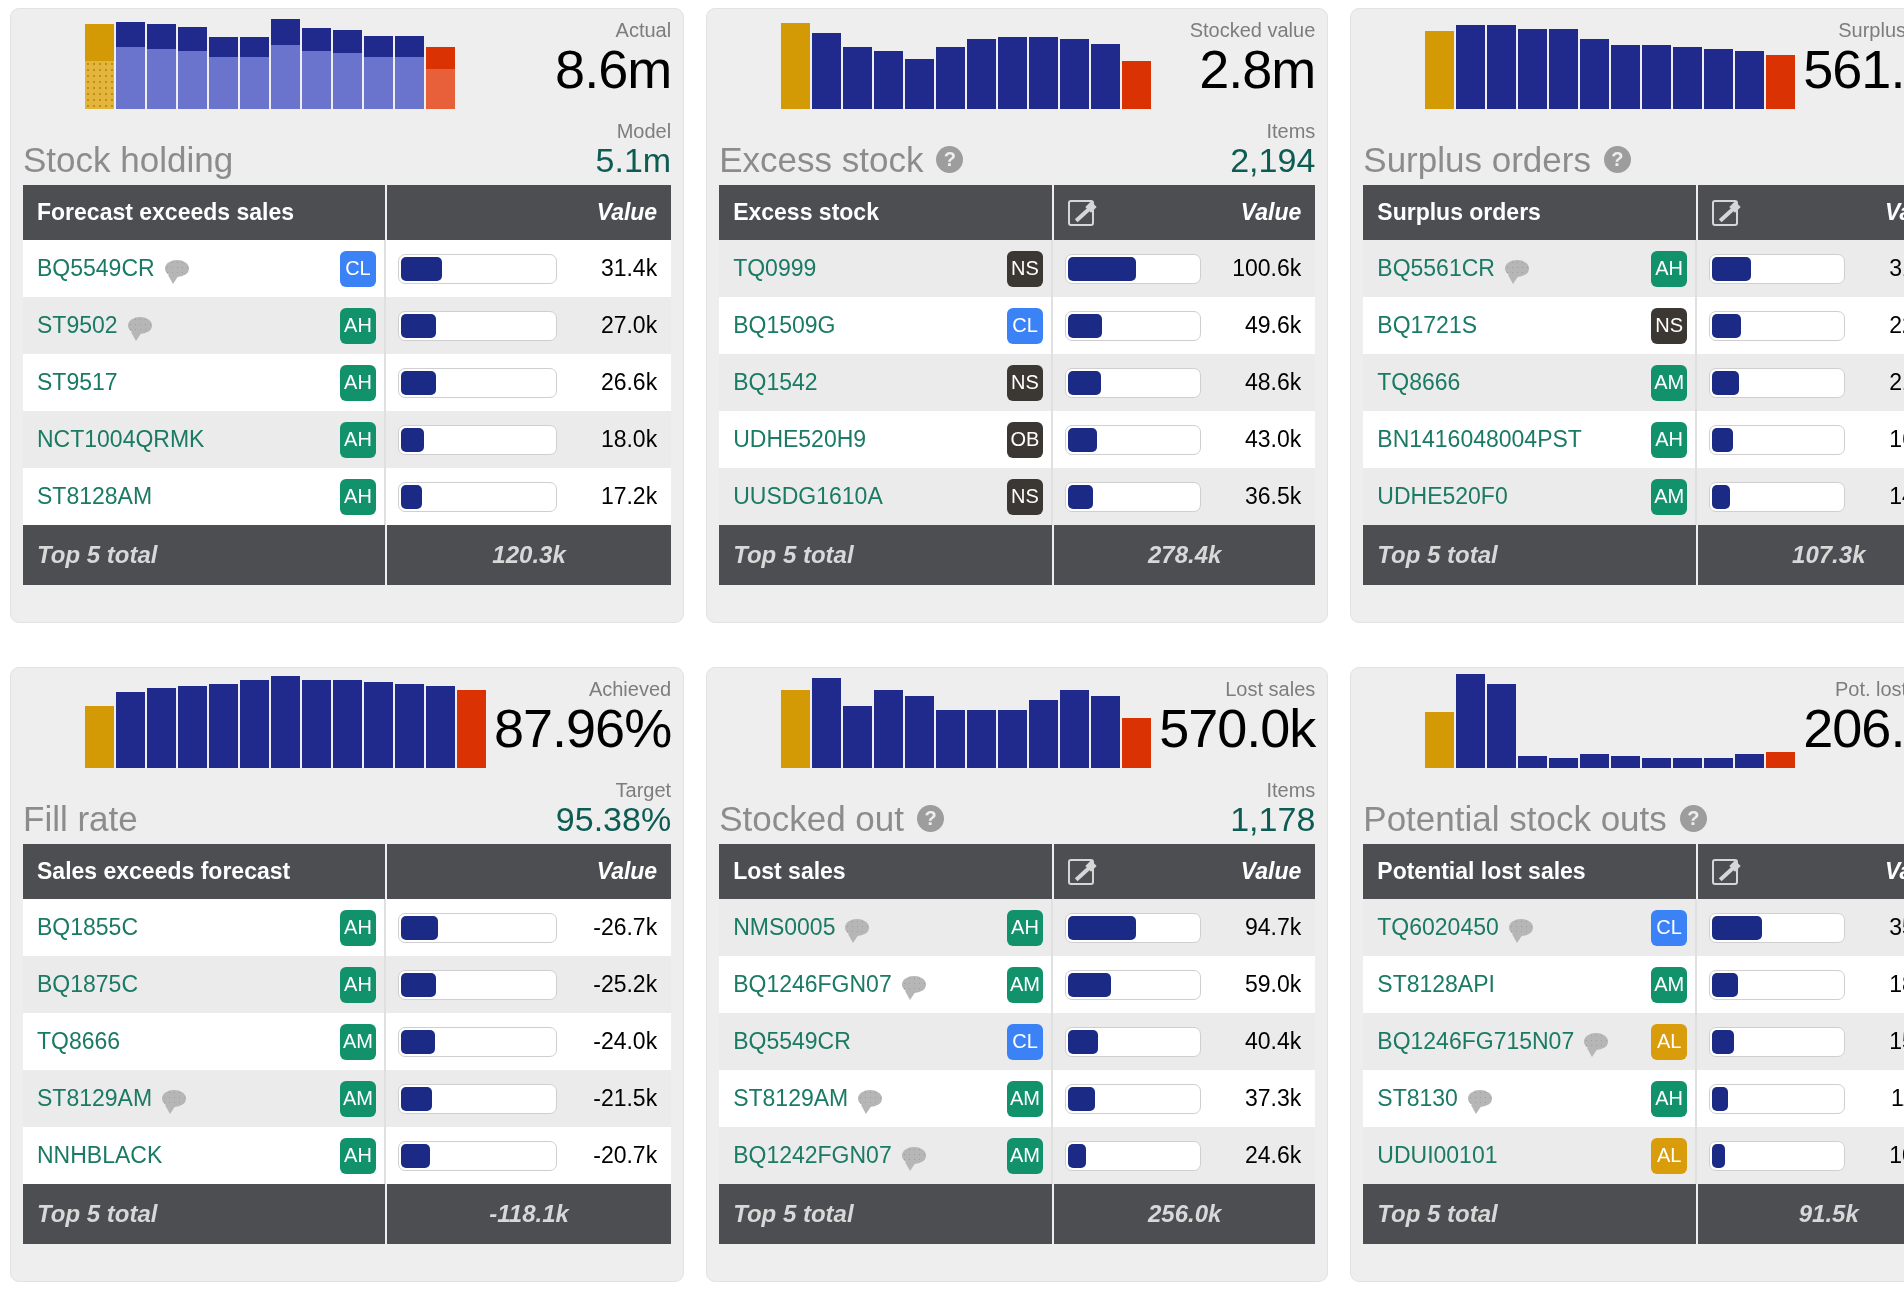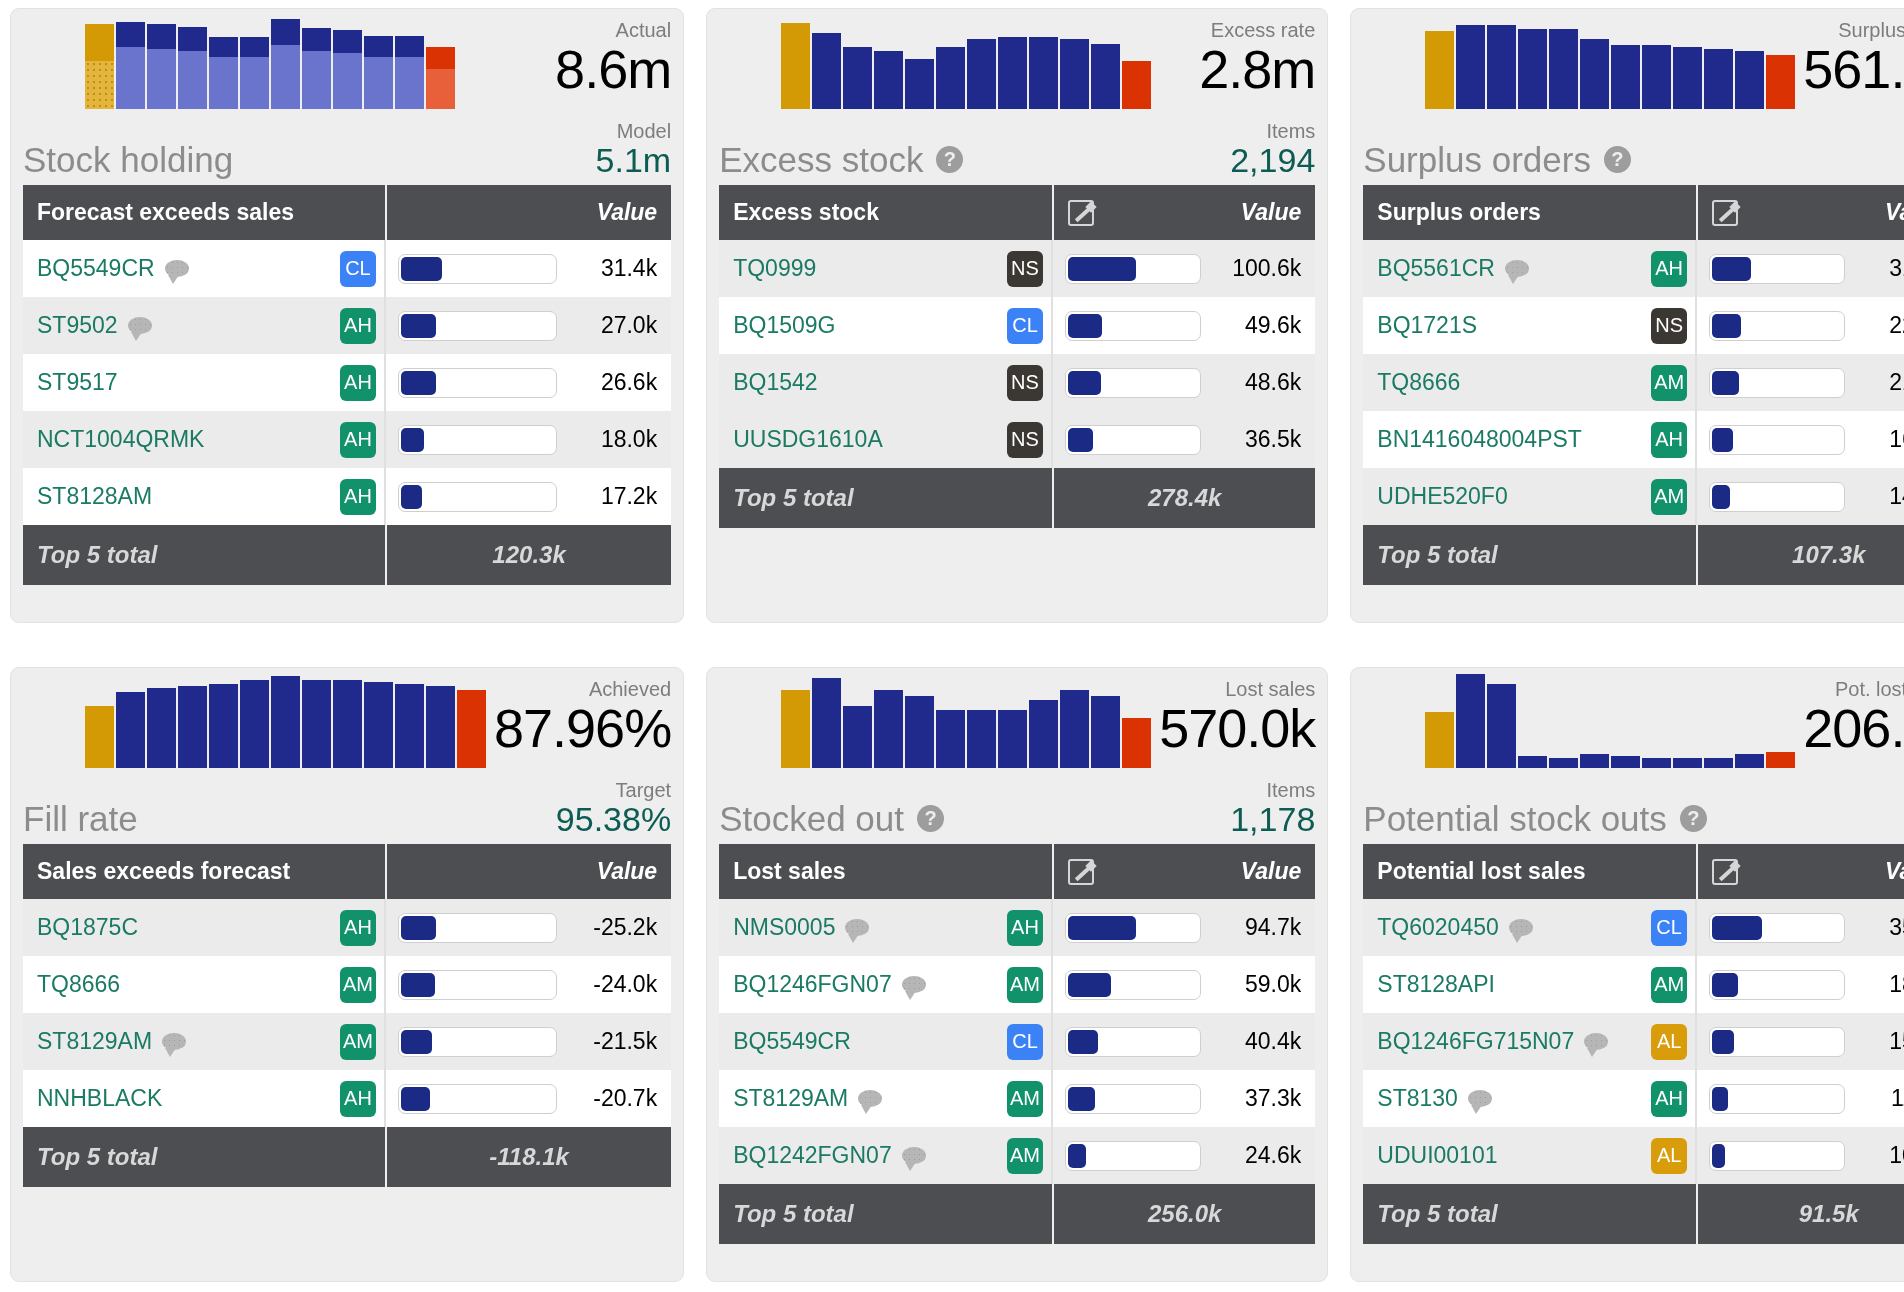--- a/index.html
+++ b/index.html
@@ -484,21 +484,21 @@
               <div class="seg-top" style="height: 48px;"></div>
             </div>
           </div>
           <div class="panel-title-row">
             <div class="panel-title">Excess stock</div>
             <span class="help-icon">?</span>
           </div>
         </div>
         <div class="head-right">
           <div class="kpi-block-top">
-            <div class="kpi-label">Excess rate</div>
+            <div class="kpi-label">Stocked value</div>
             <div class="kpi-primary">2.8m</div>
           </div>
           <div>
             <div class="kpi-label">Items</div>
             <div class="kpi-secondary">2,194</div>
           </div>
         </div>
       </div>
       <table class="kpi-table">
         <colgroup>
@@ -558,20 +558,36 @@
             </td>
             <td>
               <div class="cell-value">
                 <div class="bar-track">
                   <div class="bar-fill" style="width: 25%;"></div>
                 </div>
                 <span class="value-num">48.6k</span>
               </div>
             </td>
           </tr>
+          <tr class="data-row">
+            <td>
+              <div class="cell-name">
+                <span class="item-code">UDHE520H9</span>
+                <span class="badge b-OB">OB</span>
+              </div>
+            </td>
+            <td>
+              <div class="cell-value">
+                <div class="bar-track">
+                  <div class="bar-fill" style="width: 22%;"></div>
+                </div>
+                <span class="value-num">43.0k</span>
+              </div>
+            </td>
+          </tr>
           <tr class="data-row alt">
             <td>
               <div class="cell-name">
                 <span class="item-code">UUSDG1610A</span>
                 <span class="badge b-NS">NS</span>
               </div>
             </td>
             <td>
               <div class="cell-value">
                 <div class="bar-track">
@@ -814,20 +830,36 @@
           <col class="c-name">
           <col class="c-value">
         </colgroup>
         <thead>
           <tr>
             <th>Sales exceeds forecast</th>
             <th class="th-value">Value</th>
           </tr>
         </thead>
         <tbody>
+          <tr class="data-row">
+            <td>
+              <div class="cell-name">
+                <span class="item-code">BQ1855C</span>
+                <span class="badge b-AH">AH</span>
+              </div>
+            </td>
+            <td>
+              <div class="cell-value">
+                <div class="bar-track">
+                  <div class="bar-fill" style="width: 24%;"></div>
+                </div>
+                <span class="value-num">-26.7k</span>
+              </div>
+            </td>
+          </tr>
           <tr class="data-row alt">
             <td>
               <div class="cell-name">
                 <span class="item-code">BQ1875C</span>
                 <span class="badge b-AH">AH</span>
               </div>
             </td>
             <td>
               <div class="cell-value">
                 <div class="bar-track">

